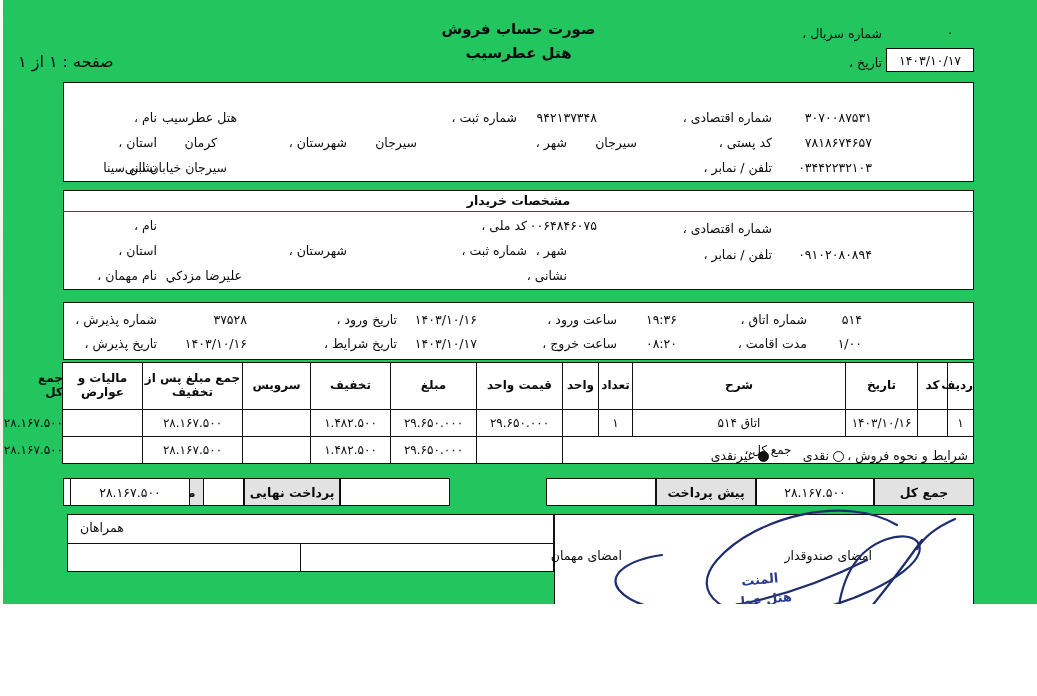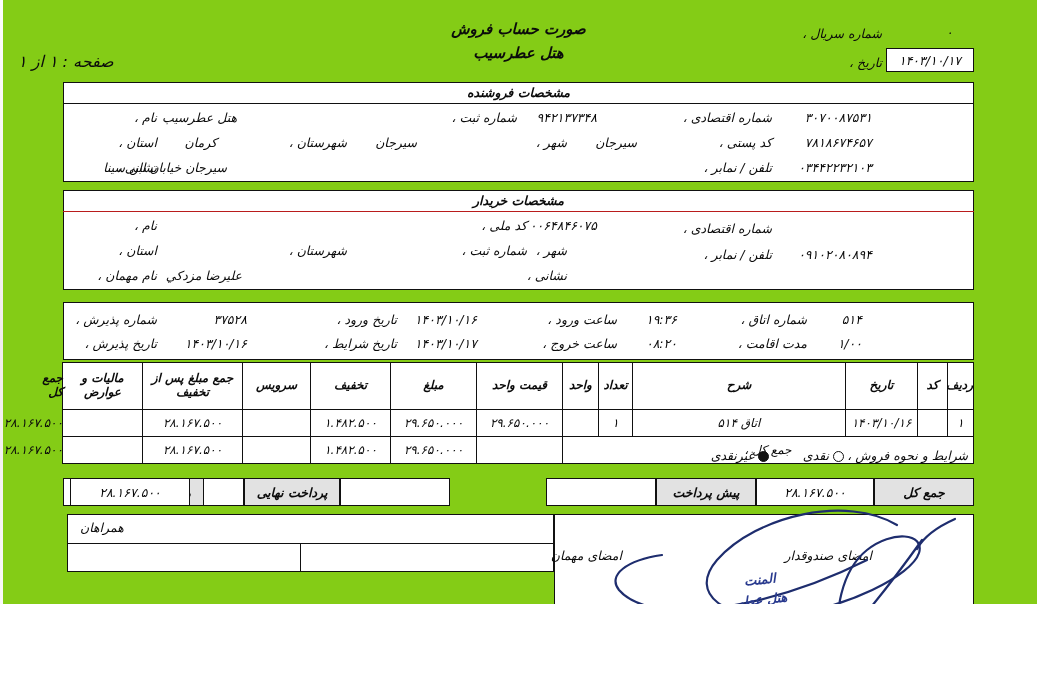--- a/index.html
+++ b/index.html
@@ -8,23 +8,22 @@
     background: #ffffff;
   }
   body {
     font-family: "DejaVu Sans", "Liberation Sans", sans-serif;
     color: #0b0b0b;
   }
   #page {
     position: relative;
     width: 1037px;
     height: 604px;
-    background: #84cc16;
+    background: #22c55e;
     overflow: hidden;
-    font-style: italic;
   }
   .abs { position: absolute; }
 
   
   .hdr-title {
     top: 20px; left: 0; right: 0;
     text-align: center;
     font-size: 15px;
     font-weight: bold;
     letter-spacing: 0px;
@@ -178,21 +177,20 @@
 
   <div class="abs hdr-title">صورت حساب فروش</div>
   <div class="abs hdr-sub">هتل عطرسیب</div>
   <div class="abs serial-label">شماره سریال ،</div>
   <div class="abs serial-dot">·</div>
   <div class="abs page-label">صفحه : ۱ از ۱</div>
   <div class="abs date-label">تاریخ ،</div>
   <div class="abs date-box">۱۴۰۳/۱۰/۱۷</div>
 
   <div class="abs box" id="seller-box"></div>
-  <div class="abs band-title" id="seller-band">مشخصات فروشنده</div>
 
   <div class="abs fld" style="top:110px; right:880px;">نام ،</div>
   <div class="abs fld" style="top:110px; right:800px;">هتل عطرسیب</div>
   <div class="abs fld" style="top:110px; right:520px;">شماره ثبت ،</div>
   <div class="abs fld" style="top:110px; right:440px;">۹۴۲۱۳۷۳۴۸</div>
   <div class="abs fld" style="top:110px; right:265px;">شماره اقتصادی ،</div>
   <div class="abs fld" style="top:110px; right:165px;">۳۰۷۰۰۸۷۵۳۱</div>
 
   <div class="abs fld" style="top:135px; right:880px;">استان ،</div>
   <div class="abs fld" style="top:135px; right:820px;">کرمان</div>

